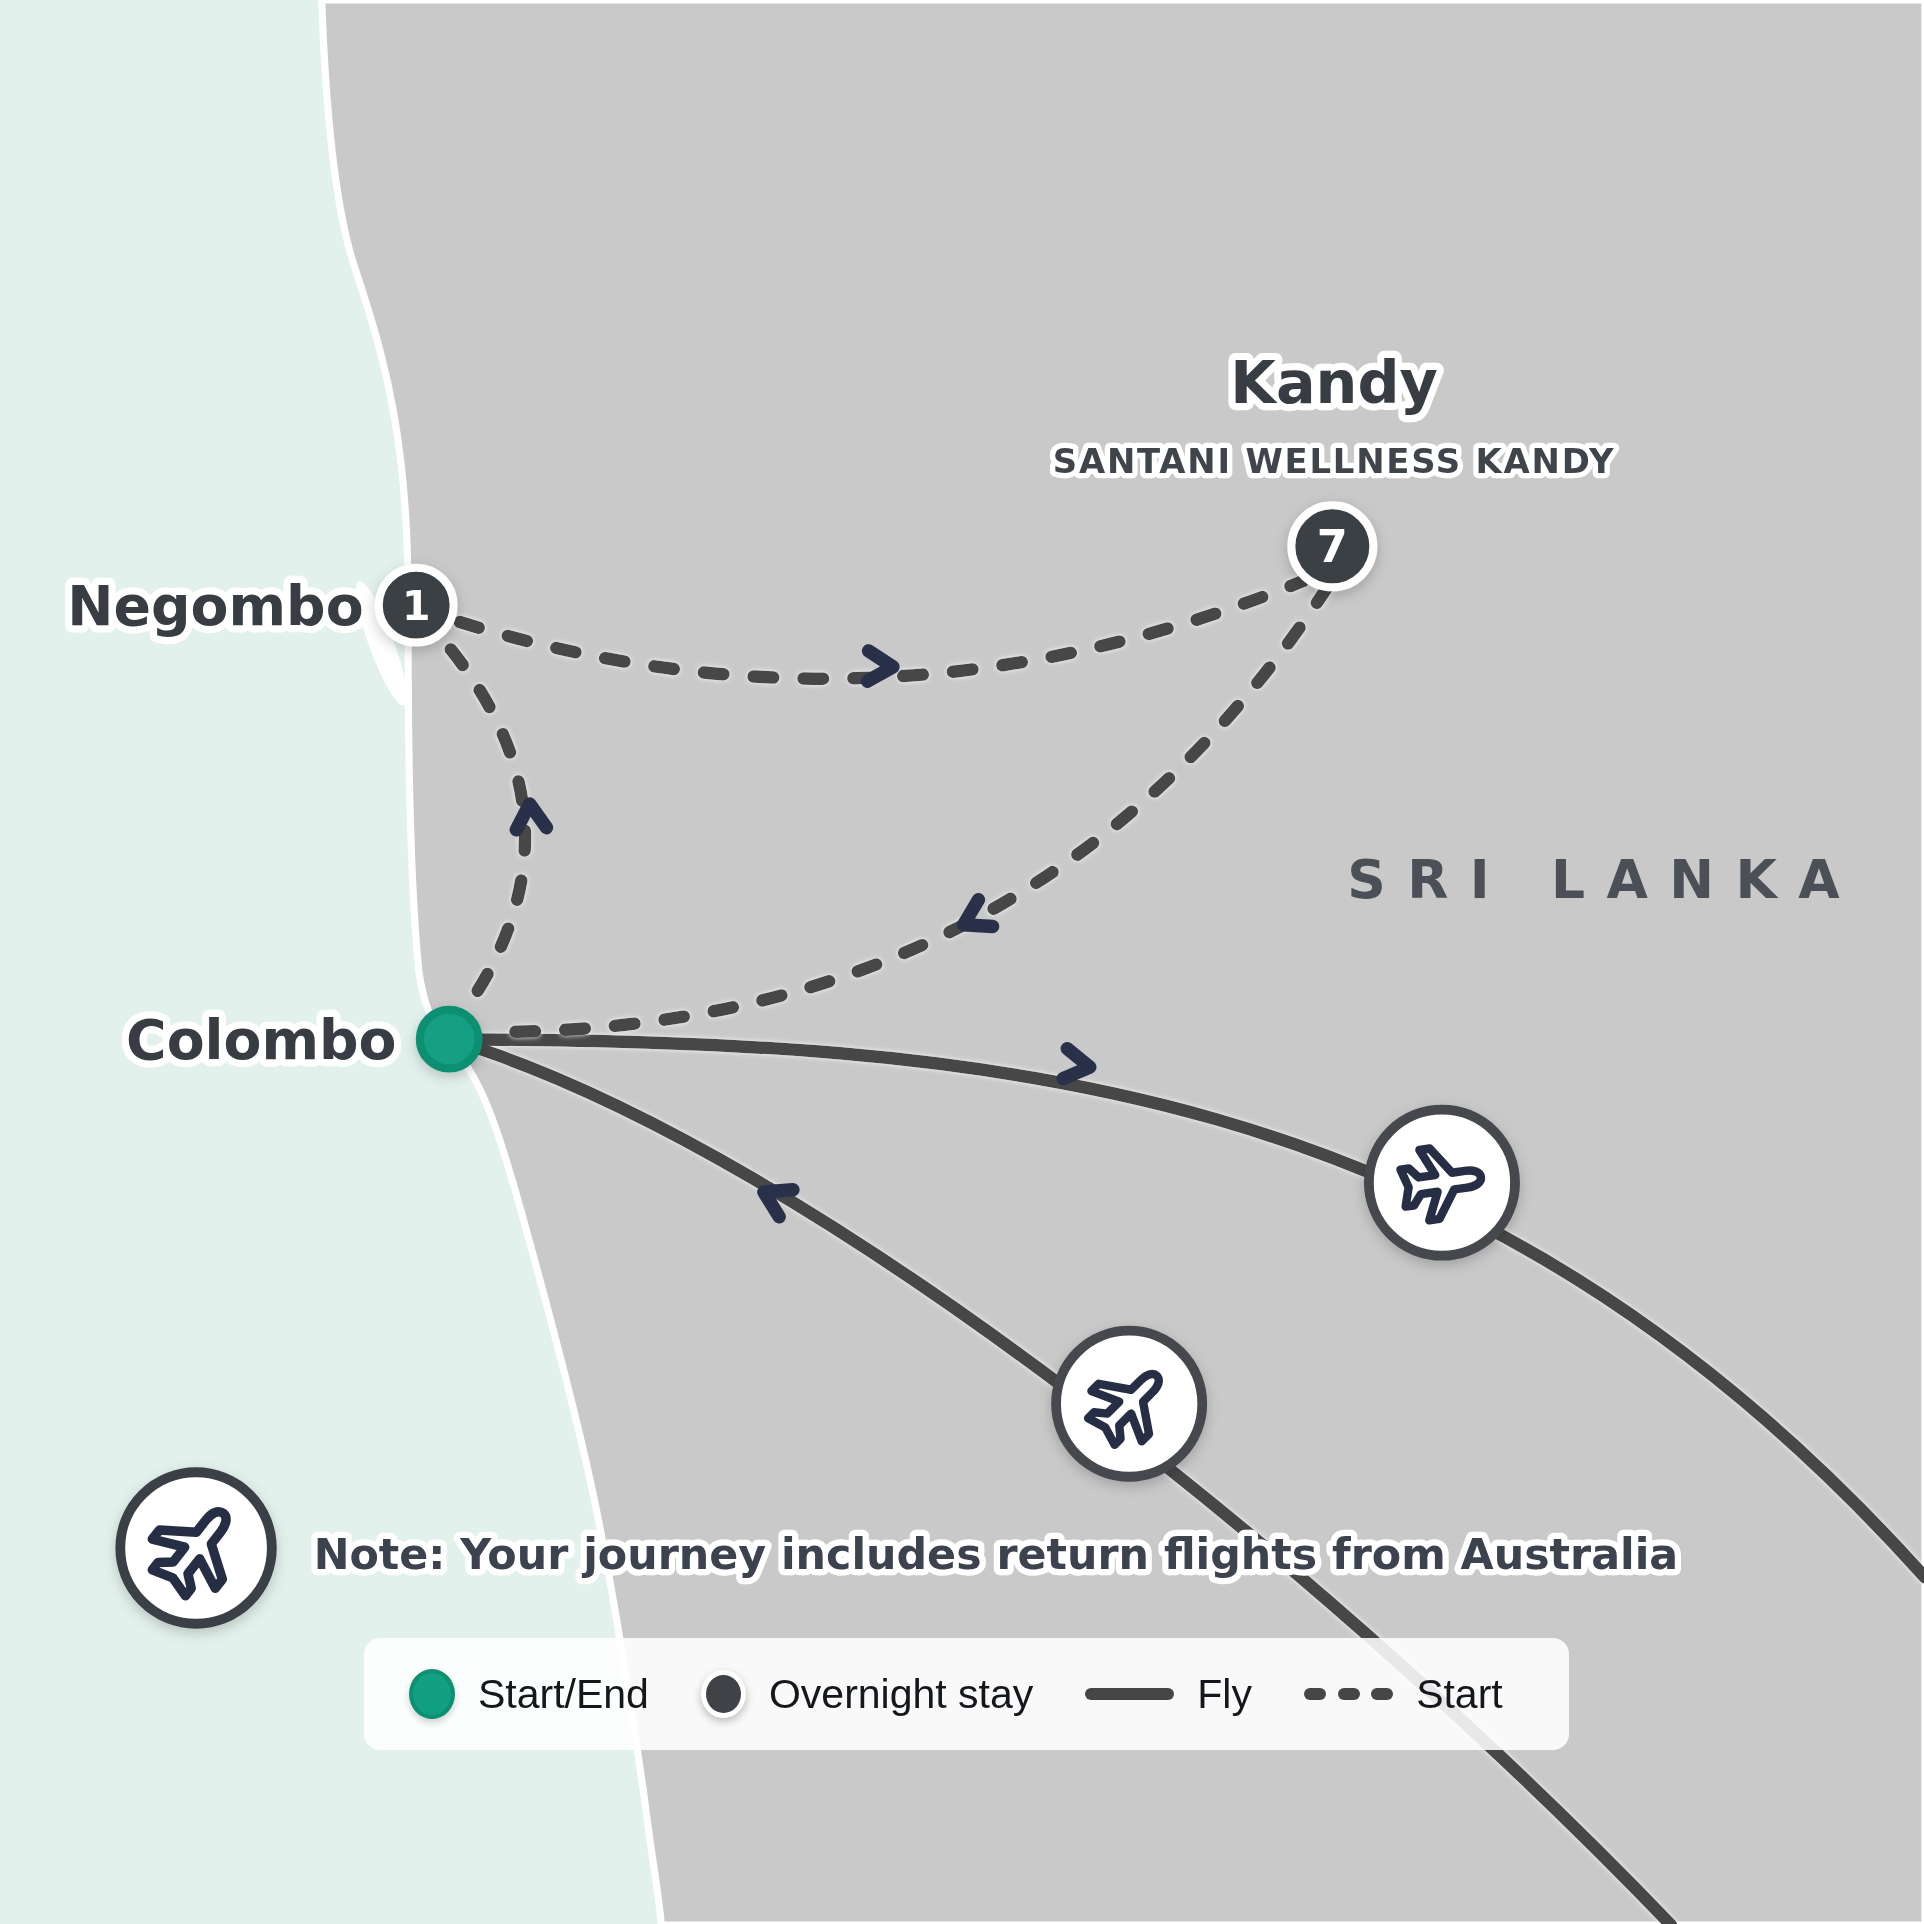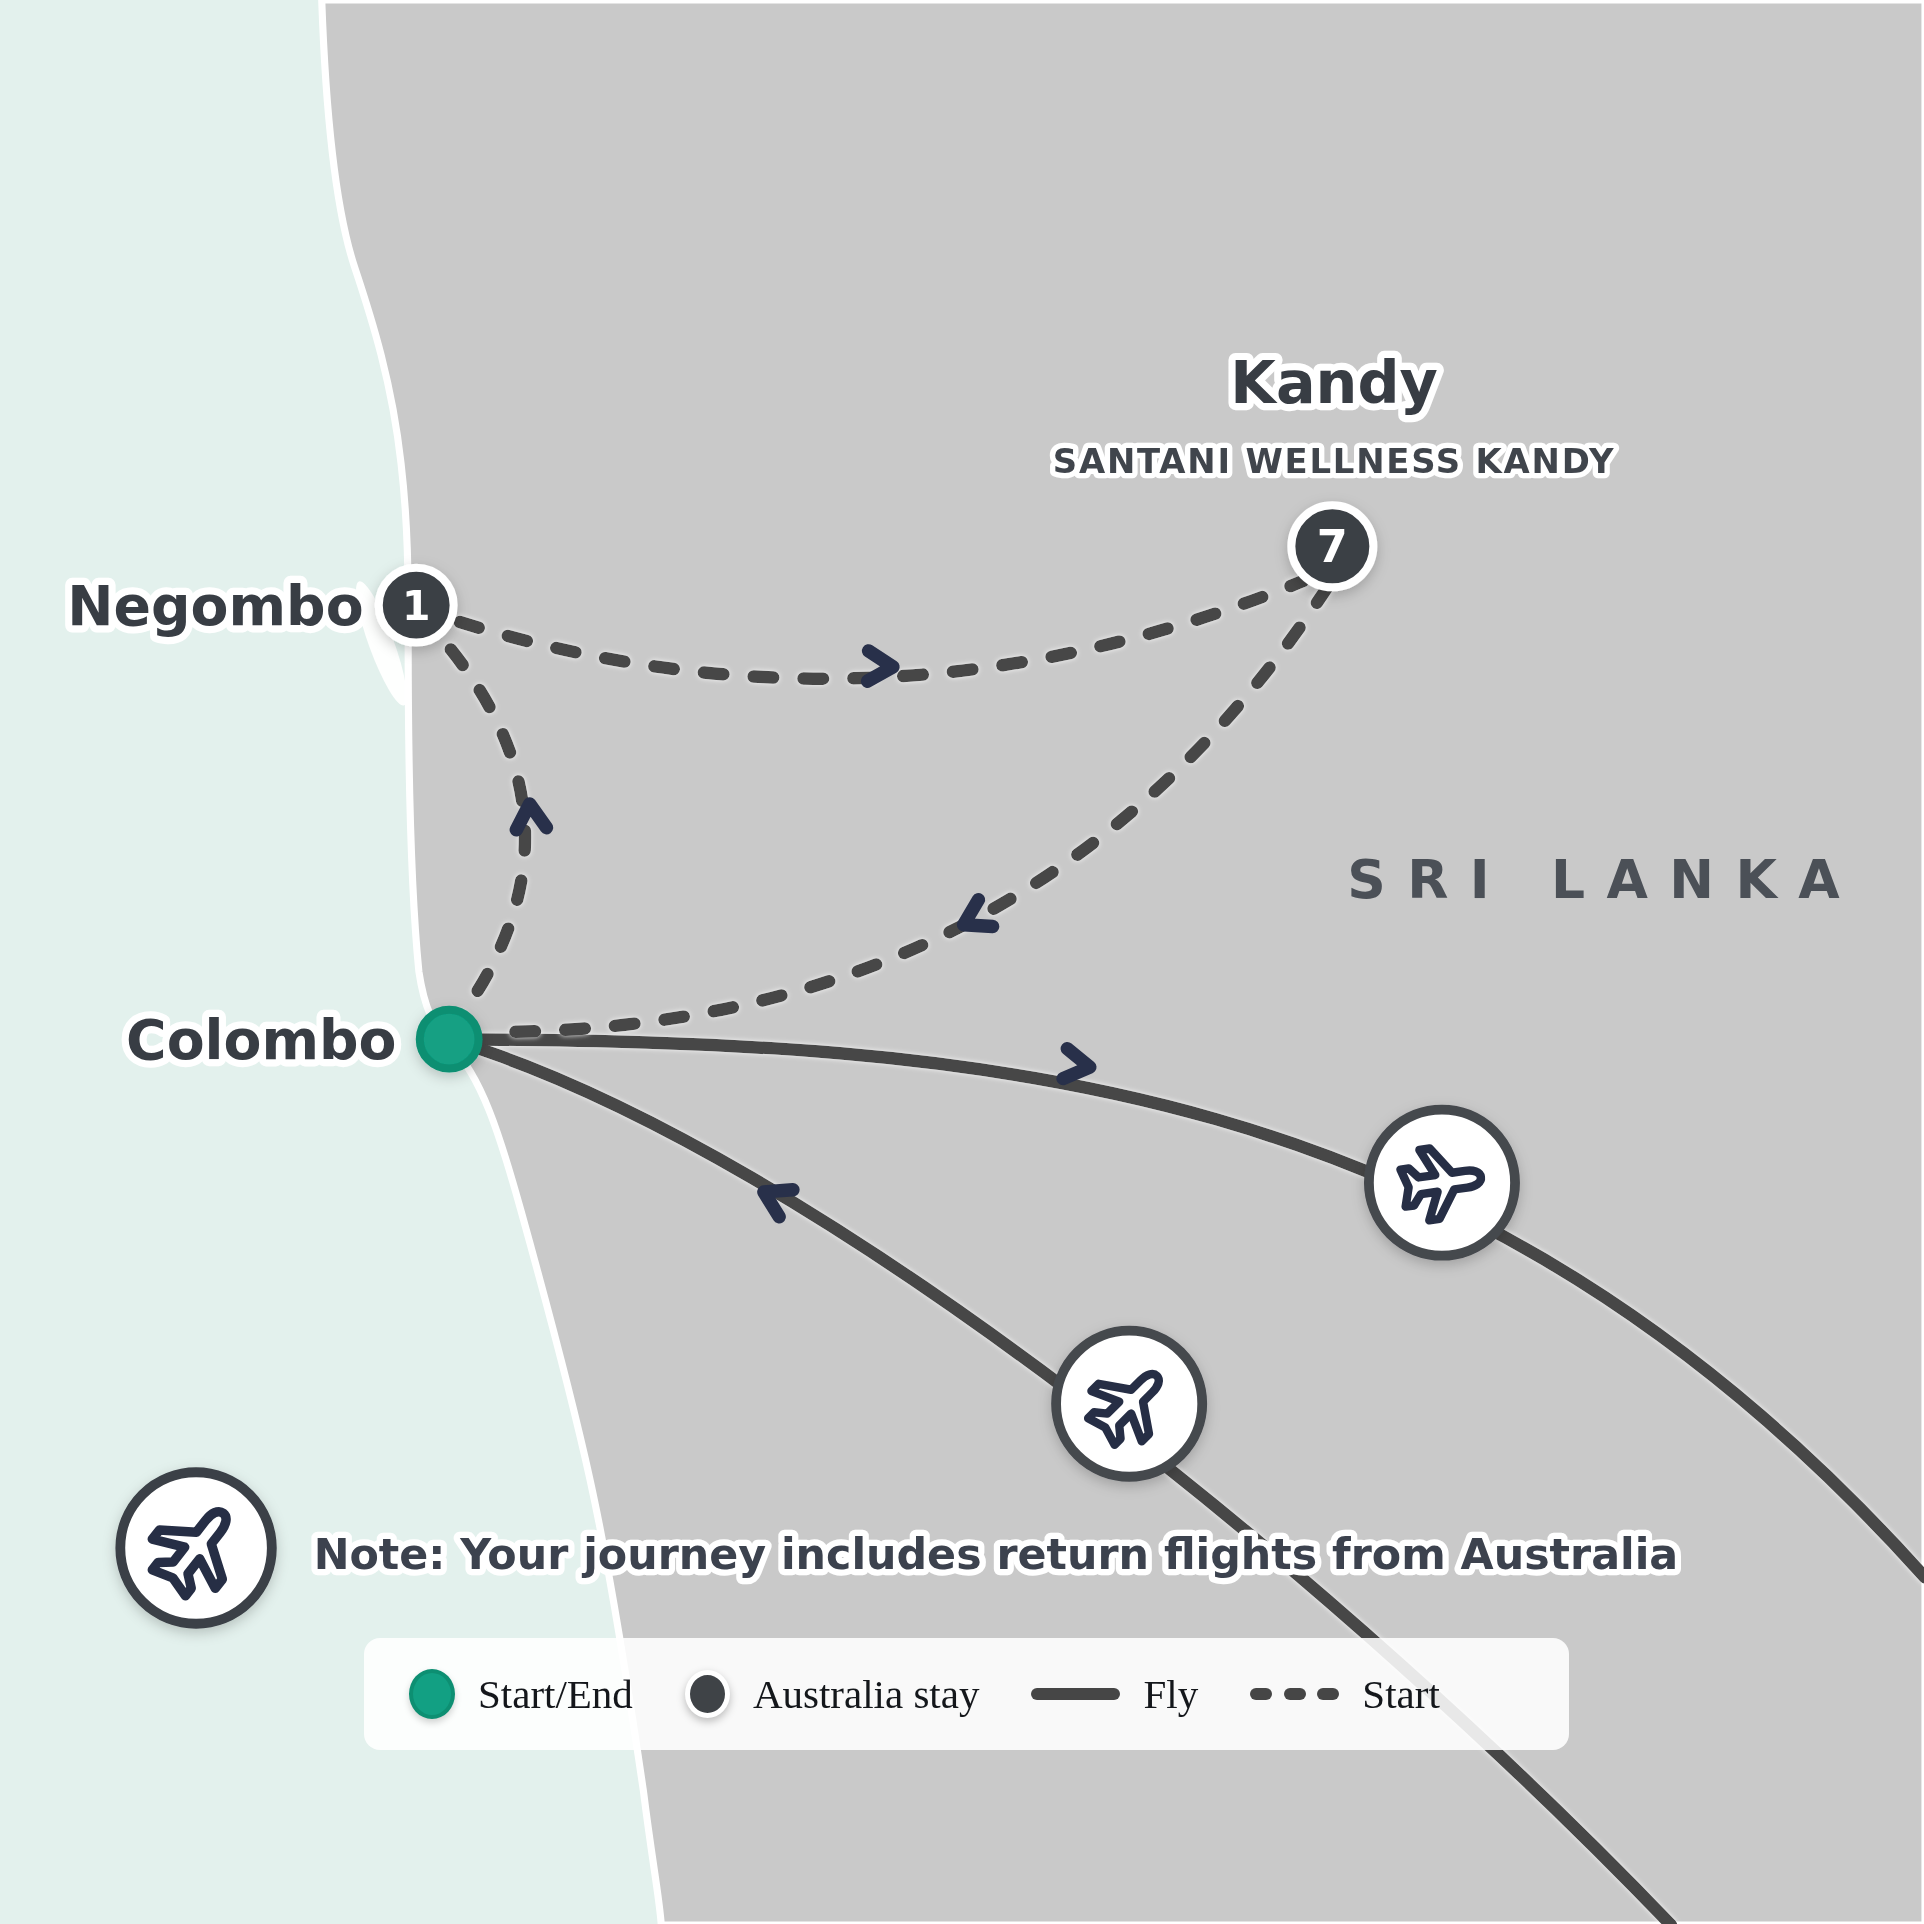--- a/index.html
+++ b/index.html
@@ -46,21 +46,21 @@
   .legend{
     position:absolute;
     left:364px;top:1638px;
     width:1205px;height:112px;
     background:rgba(255,255,255,0.88);
     border-radius:16px;
     display:flex;
     align-items:center;
     box-sizing:border-box;
     padding:0 0 0 45px;
-    font-family:Liberation Serif, serif;
+    font-family:Liberation Sans, sans-serif;
     font-size:41px;
     color:#14171b;
     white-space:nowrap;
   }
   .legend .lt{margin-left:23px;}
   .legend .sep{margin-left:52px;}
   .sw{display:inline-block;flex:none;}
   .dot-green{
     width:46px;height:50px;border-radius:50%;
     background:#12a083;border:4.5px solid #0d8f72;
@@ -174,21 +174,21 @@
       <use href="#plane" fill="none" stroke="#262e45" stroke-width="9" stroke-linejoin="round"></use>
     </g>
   </g>
   <text class="note-label" x="352" y="1760" font-size="48">Note: Your journey includes return flights from Australia</text>
 </svg>
 
 <div class="legend">
   <span class="sw dot-green"></span>
   <span class="lt">Start/End</span>
   <span class="sw dot-dark sep"></span>
-  <span class="lt">Australia stay</span>
+  <span class="lt">Overnight stay</span>
   <span class="sw line-solid sep"></span>
   <span class="lt">Fly</span>
   <span class="sw line-dashed sep">
       <i></i>
       <i></i>
       <i></i>
     </span>
   <span class="lt">Start</span>
 </div>
 

